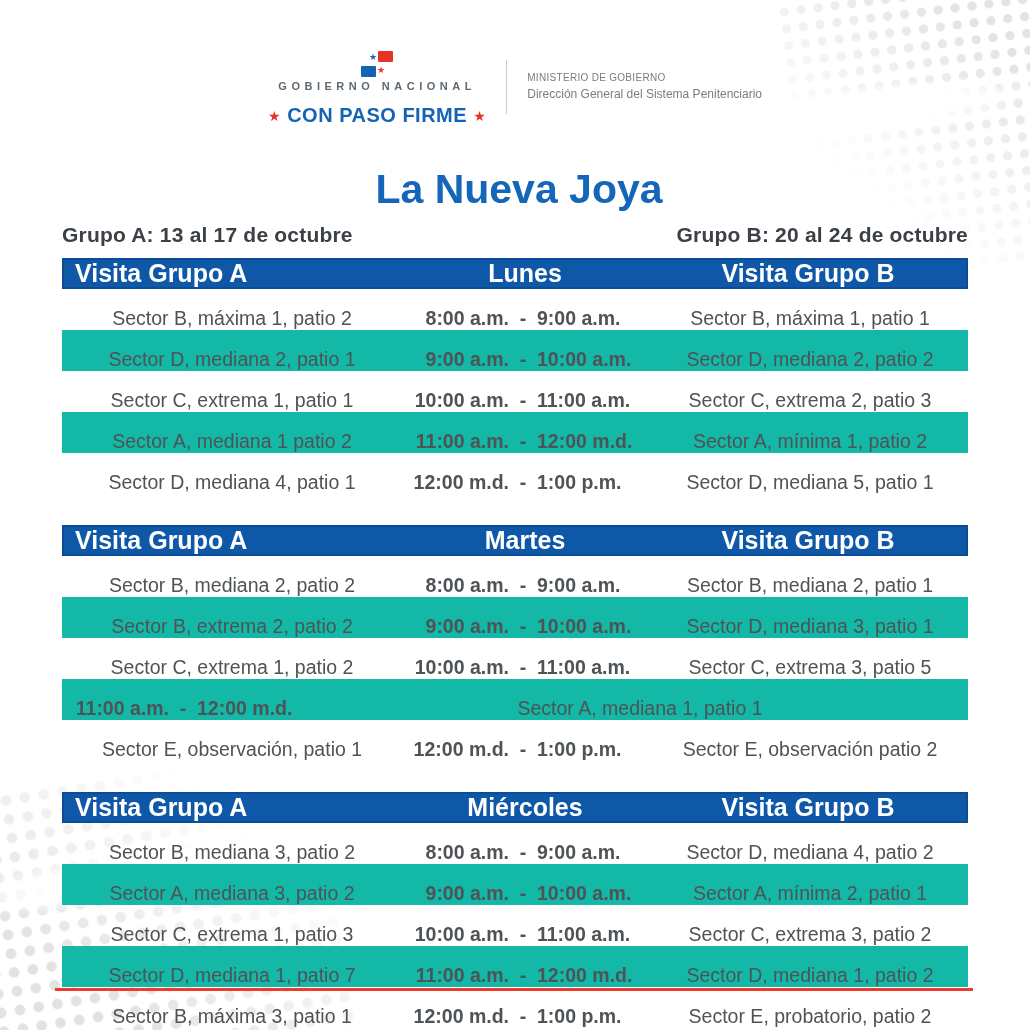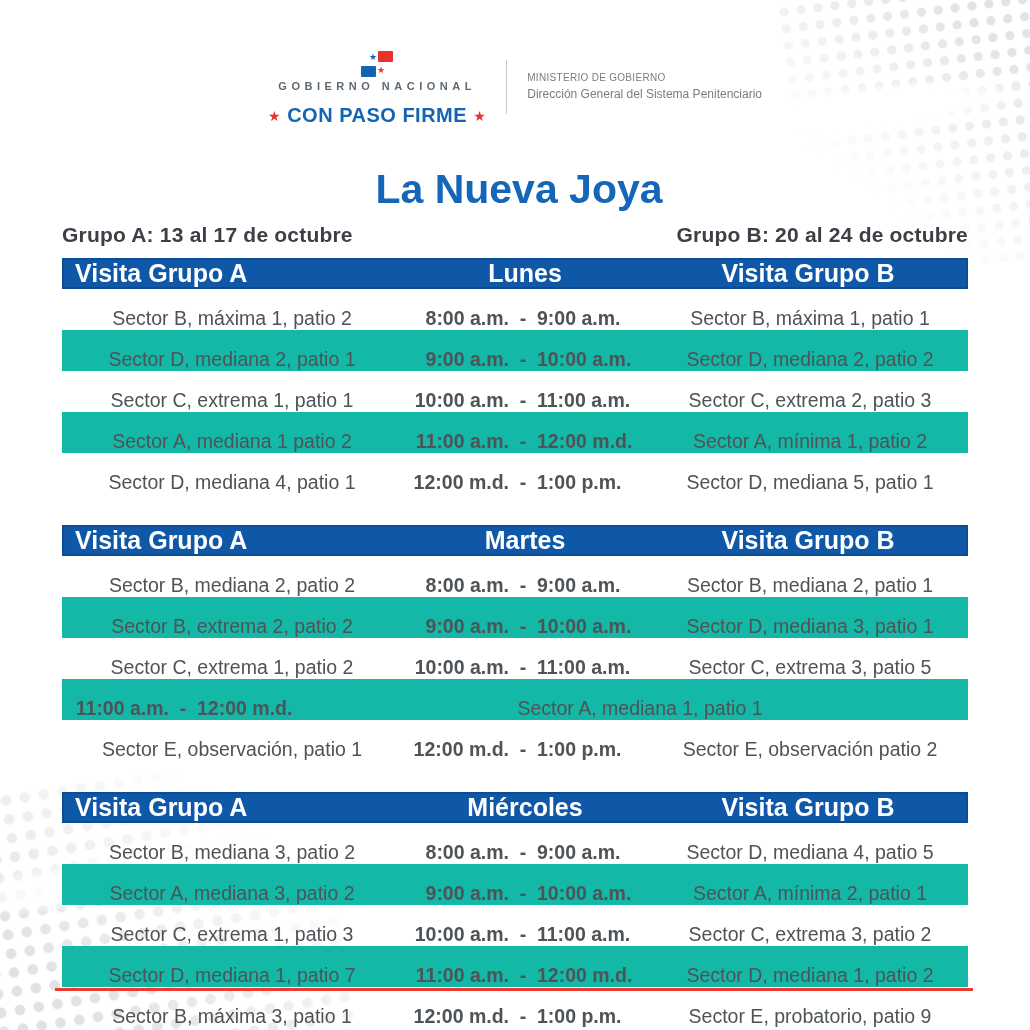--- a/index.html
+++ b/index.html
@@ -231,21 +231,21 @@
         <div class="th-day">Miércoles</div>
         <div class="th-b">Visita Grupo B</div>
       </div>
       <div class="row">
         <div class="cell-a">Sector B, mediana 3, patio 2</div>
         <div class="cell-time">
             <span class="t-start">8:00 a.m.</span>
             <span class="t-dash">-</span>
             <span class="t-end">9:00 a.m.</span>
           </div>
-        <div class="cell-b">Sector D, mediana 4, patio 5</div>
+        <div class="cell-b">Sector D, mediana 4, patio 2</div>
       </div>
       <div class="row alt">
         <div class="cell-a">Sector A, mediana 3, patio 2</div>
         <div class="cell-time">
             <span class="t-start">9:00 a.m.</span>
             <span class="t-dash">-</span>
             <span class="t-end">10:00 a.m.</span>
           </div>
         <div class="cell-b">Sector A, mínima 2, patio 1</div>
       </div>
@@ -267,21 +267,21 @@
           </div>
         <div class="cell-b">Sector D, mediana 1, patio 2</div>
       </div>
       <div class="row">
         <div class="cell-a">Sector B, máxima 3, patio 1</div>
         <div class="cell-time">
             <span class="t-start">12:00 m.d.</span>
             <span class="t-dash">-</span>
             <span class="t-end">1:00 p.m.</span>
           </div>
-        <div class="cell-b">Sector E, probatorio, patio 9</div>
+        <div class="cell-b">Sector E, probatorio, patio 2</div>
       </div>
     </div>
 
     <div class="date-line">Panamá, 24 de septiembre de 2025</div>
     <div class="page-num">3/4</div>
   </div>
 
   <div class="red-line"></div>
 </div>
 

